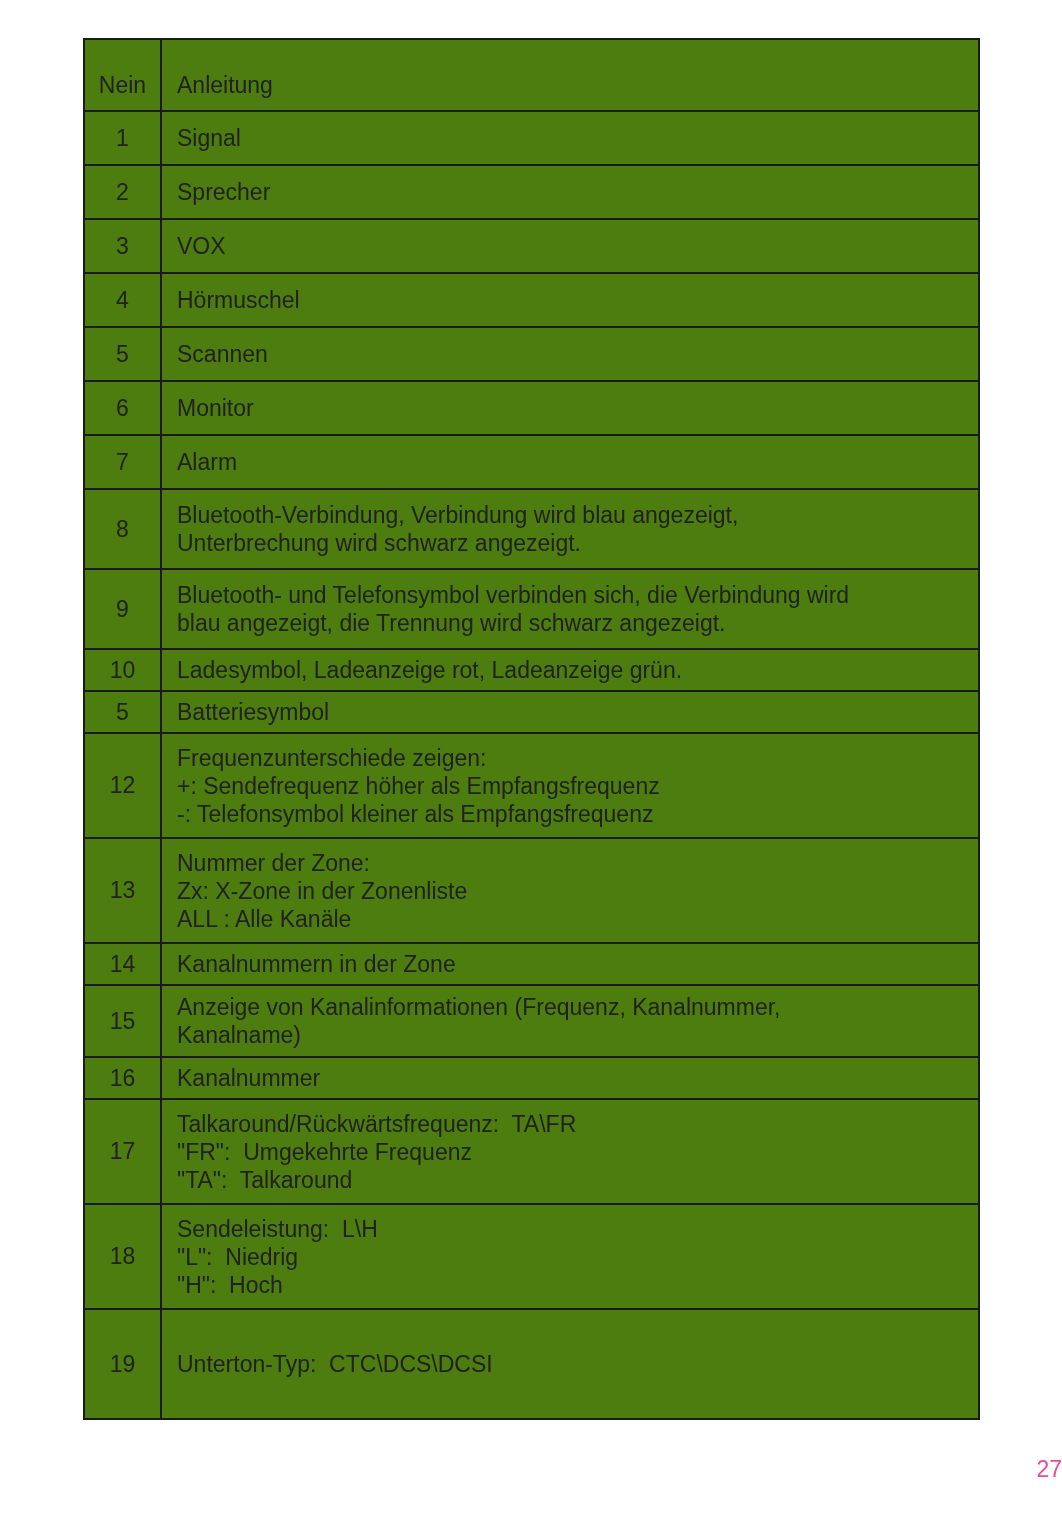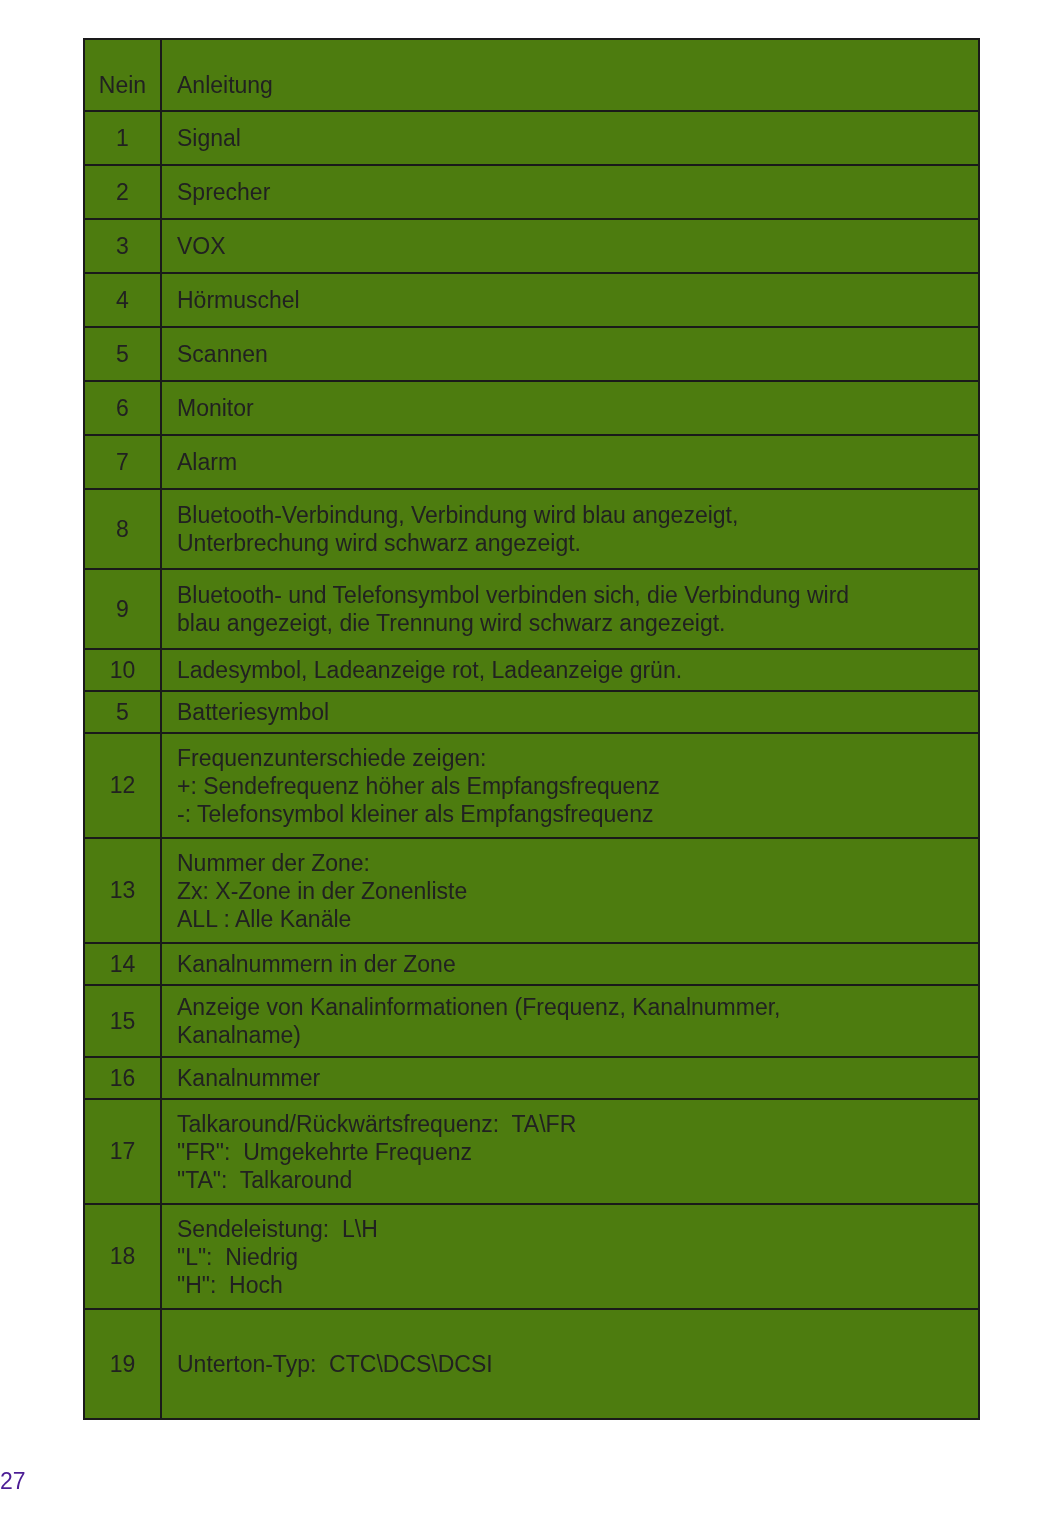--- a/index.html
+++ b/index.html
@@ -53,24 +53,24 @@
   tbody tr:nth-child(17),
   tbody tr:nth-child(18) { height: 105px; }
   tbody tr:nth-child(15) { height: 72px; }
   tbody tr:nth-child(19) { height: 110px; }
 
   .line {
     line-height: 28px;
     white-space: pre;
   }
   .page-number {
-    margin-top: 48px;
-    text-align: left;
+    margin-top: 36px;
+    text-align: right;
     font-size: 23px;
-    color: #4c1d95;
+    color: #ec4899;
   }
 </style>
 </head>
 <body>
 
 <div class="page">
   <table class="instructions">
     <thead>
       <tr>
         <th class="col-no">Nein</th>

